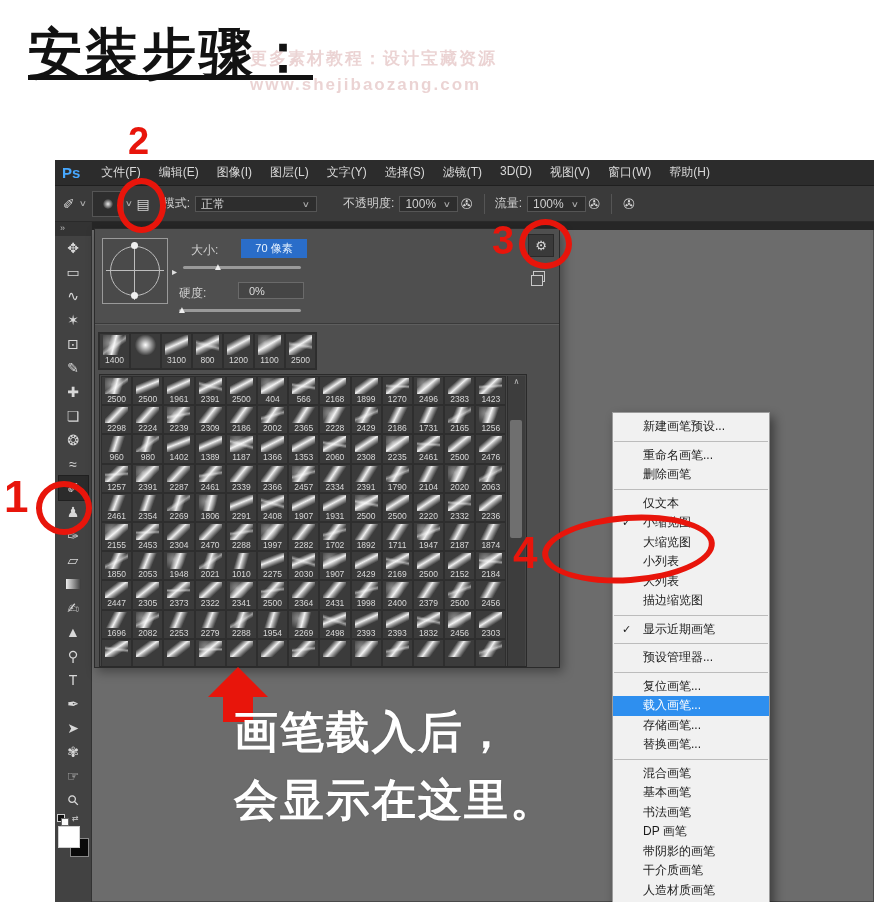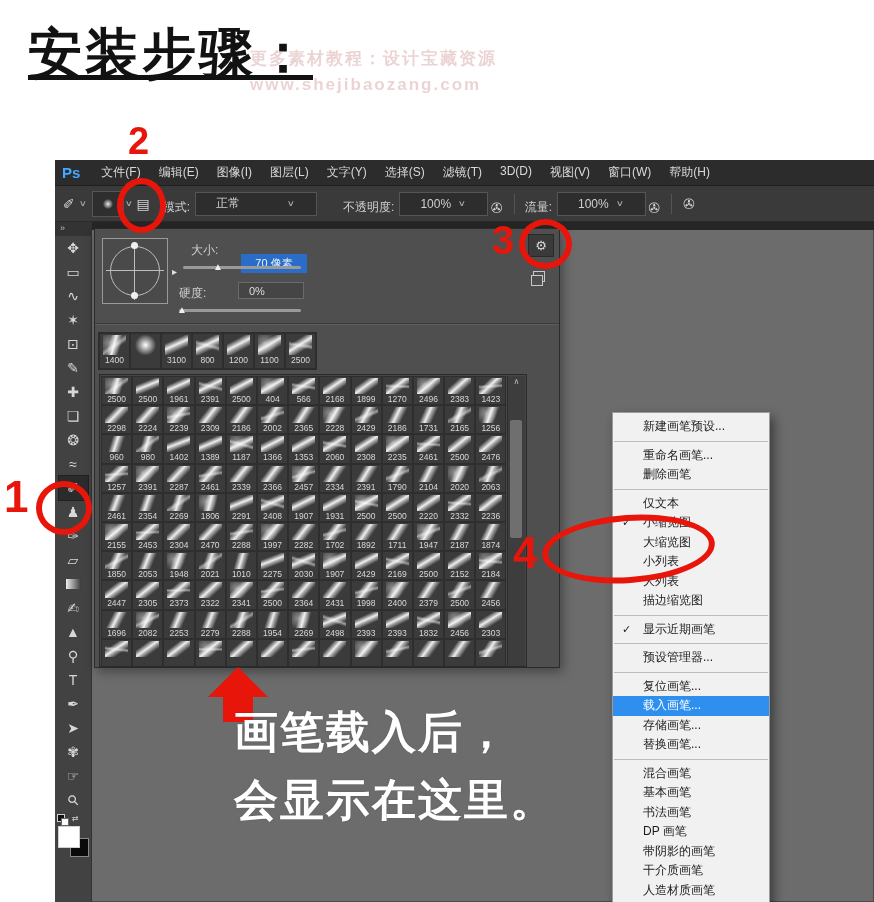--- a/index.html
+++ b/index.html
@@ -20,22 +20,22 @@
     display:flex;align-items:center;font-size:12px;color:#d9d9d9;border-bottom:1px solid #1f1f1f;box-sizing:border-box;}
   .ps-logo{color:#47a8ff;font-weight:bold;font-size:15px;margin:0 12px 0 7px;}
   .menubar .menu-item{padding:0 9px;white-space:nowrap;}
 
   .optionsbar{position:absolute;left:0;top:26px;width:100%;height:36px;background:#3a3a3a;
     display:flex;align-items:center;color:#cfcfcf;font-size:12px;border-bottom:1px solid #2a2a2a;box-sizing:border-box;}
   .ob-icon{color:#d5d5d5;font-size:14px;margin:0 3px;}
   .ob-chev{color:#a8a8a8;font-size:8px;margin:0 2px;transform:scaleX(1.4);display:inline-block;}
   .ob-group{display:flex;align-items:flex-end;}
   .ob-label{margin:0 5px 0 10px;white-space:nowrap;}
-  .ob-select{background:#2d2d2d;border:1px solid #555;height:24px;display:flex;align-items:center;
-    padding:0 20px;box-sizing:border-box;}
+  .ob-select{background:#2d2d2d;border:1px solid #555;height:16px;display:flex;align-items:center;
+    padding:0 5px;box-sizing:border-box;}
   .ob-select .val{margin-right:6px;}
   .ob-sep{width:1px;height:20px;background:#555;margin:0 8px;}
   .brush-preview{width:30px;height:24px;background:#2e2e2e;border:1px solid #555;margin-left:4px;
     display:flex;align-items:center;justify-content:center;}
   .brush-preview .dot{width:10px;height:10px;border-radius:50%;
     background:radial-gradient(circle,#eaeaea 0%,rgba(230,230,230,0) 75%);}
 
   .dockstrip{position:absolute;left:0;top:62px;width:100%;height:8px;background:#262626;}
 
   
@@ -63,21 +63,21 @@
     border:1px solid #2b2b2b;box-sizing:border-box;box-shadow:3px 4px 10px rgba(0,0,0,.35);}
   .round-widget{position:absolute;left:7px;top:9px;width:64px;height:64px;border:1px solid #9a9a9a;background:#4a4a4a;}
   .round-widget .circ{position:absolute;left:7px;top:7px;width:48px;height:48px;border:1px solid #bdbdbd;border-radius:50%;}
   .round-widget .hline{position:absolute;left:3px;top:31px;width:58px;height:1px;background:#bdbdbd;}
   .round-widget .vline{position:absolute;left:31px;top:3px;width:1px;height:58px;background:#bdbdbd;}
   .round-widget .pt{position:absolute;width:7px;height:7px;border-radius:50%;background:#efefef;}
   .round-widget .pt.t{left:28px;top:3px;}
   .round-widget .pt.b{left:28px;top:53px;}
   .round-widget .side{position:absolute;right:-10px;top:27px;color:#e0e0e0;font-size:10px;}
   .bp-label{position:absolute;color:#cfcfcf;font-size:12px;}
-  .size-value{position:absolute;left:146px;top:25px;width:66px;height:19px;background:#2a6dc9;
+  .size-value{position:absolute;left:146px;top:10px;width:66px;height:19px;background:#2a6dc9;
     color:#eaf4ff;font-size:11px;display:flex;align-items:center;justify-content:center;}
   .hard-value{position:absolute;left:143px;top:53px;width:66px;height:17px;background:#454545;
     border:1px solid #6a6a6a;color:#dcdcdc;font-size:11px;display:flex;align-items:center;padding-left:10px;box-sizing:border-box;}
   .slider{position:absolute;height:3px;background:#9a9a9a;border-radius:2px;}
   .slider .thumb{position:absolute;top:-4px;color:#efefef;font-size:10px;line-height:10px;}
   .gear-btn{position:absolute;right:5px;top:5px;width:24px;height:21px;background:#3a3a3a;
     border:1px solid #2a2a2a;color:#d9d9d9;font-size:13px;display:flex;align-items:center;justify-content:center;}
   .corner-icon{position:absolute;right:14px;top:42px;width:10px;height:9px;border:1px solid #c9c9c9;}
   .corner-icon:before{content:"";position:absolute;left:-3px;top:3px;width:10px;height:9px;border:1px solid #c9c9c9;background:#4f4f4f;}
   .bp-sep{position:absolute;left:0;top:94px;width:100%;height:1px;background:#3a3a3a;border-bottom:1px solid #5e5e5e;}

